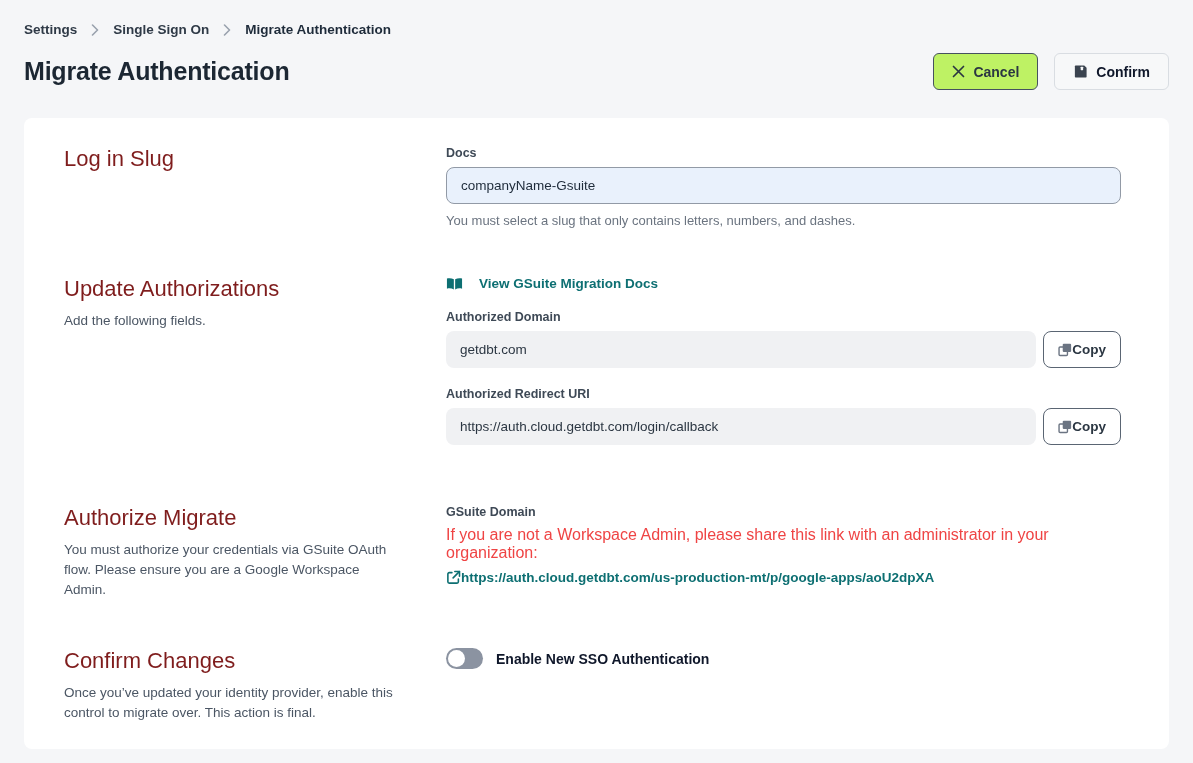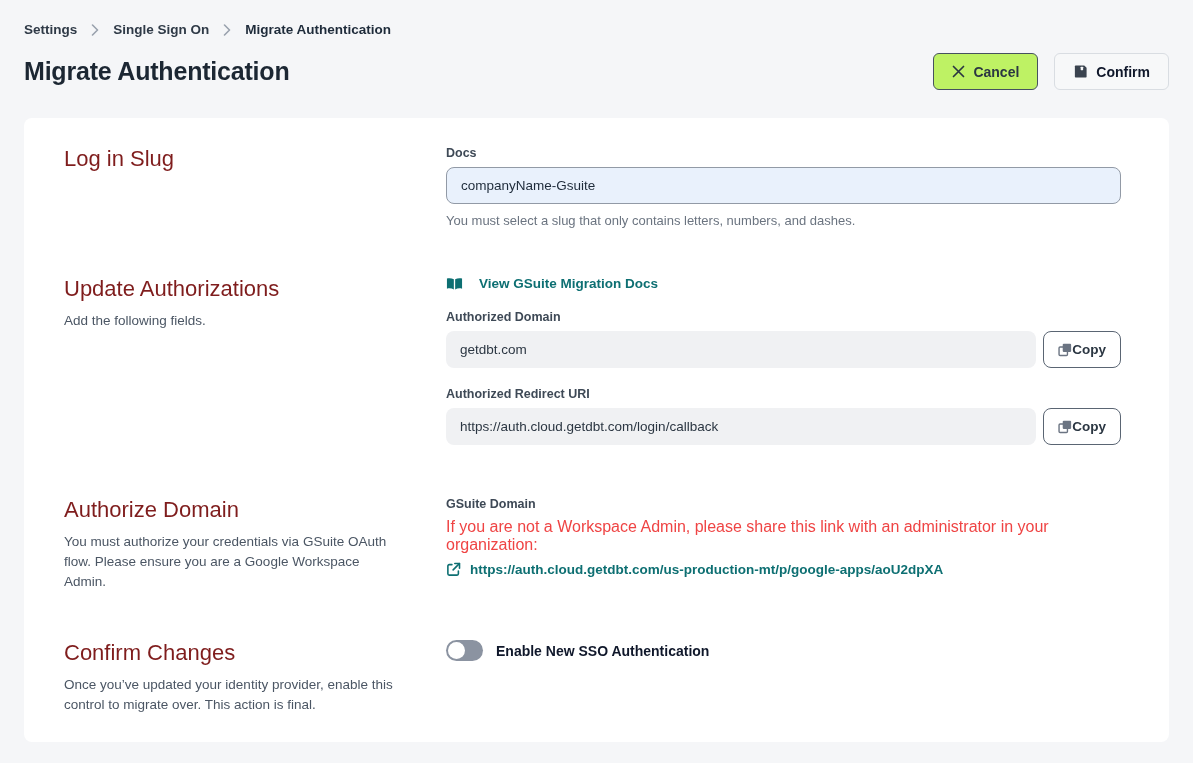--- a/index.html
+++ b/index.html
@@ -60,30 +60,30 @@
     background: #ffffff; border: 1px solid #5a6573;
     font-family: "Liberation Sans", sans-serif; font-size: 13.5px; font-weight: 600; color: #2b3642;
     cursor: pointer; flex: 0 0 auto;
   }
   .docs-link {
     display: inline-flex; align-items: center; gap: 16px;
     font-size: 13.5px; font-weight: 700; color: #0d6f72;
     text-decoration: none; margin-bottom: 19px; cursor: pointer;
   }
   .field-block { margin-bottom: 19px; }
-  .field-block:last-child { margin-bottom: 4px; }
+  .field-block:last-child { margin-bottom: 12px; }
   .btn-authorize {
     height: 37px; padding: 0 18px; border: none; border-radius: 6px;
     background: #0d6f72; color: #ffffff;
     font-family: "Liberation Sans", sans-serif; font-size: 14px; font-weight: 700;
     cursor: pointer; flex: 0 0 auto;
   }
   .gsuite-input { width: 340px; flex: 0 0 340px; }
   .admin-note { font-size: 16px; color: #ef4444; }
-  .share-link-row { display: flex; align-items: center; gap: 9px; margin-top: 8px; }
+  .share-link-row { display: flex; align-items: center; margin-top: 8px; }
   .share-link { font-size: 13.5px; font-weight: 700; color: #0d6f72; text-decoration: none; cursor: pointer; }
   
   .toggle-row { display: flex; align-items: center; gap: 13px; }
   .toggle {
     width: 37px; height: 21px; border-radius: 11px;
     background: #8b93a1; position: relative; cursor: pointer; flex: 0 0 auto;
   }
   .toggle .knob {
     position: absolute; top: 2px; left: 2px;
     width: 17px; height: 17px; border-radius: 50%; background: #ffffff;
@@ -192,21 +192,21 @@
             </span>
             <span>Copy</span>
           </button>
         </div>
       </div>
     </div>
   </div>
 
   <div class="section">
     <div class="section-left">
-      <div class="section-heading">Authorize Domain</div>
+      <div class="section-heading">Authorize Migrate</div>
       <div class="section-desc">You must authorize your credentials via GSuite OAuth flow. Please ensure you are a Google Workspace Admin.</div>
     </div>
     <div class="section-right">
       <label class="field-label">GSuite Domain</label>
       <div class="admin-note">If you are not a Workspace Admin, please share this link with an administrator in your organization:</div>
       <div class="share-link-row">
         <span class="icon">
           <svg width="15" height="15" viewBox="0 0 16 16" fill="none" stroke="#0d6f72" stroke-width="1.7" stroke-linecap="round" stroke-linejoin="round">
             <path d="M6.3 2.8H3.4A1.4 1.4 0 0 0 2 4.2v8.4A1.4 1.4 0 0 0 3.4 14h8.4a1.4 1.4 0 0 0 1.4-1.4V9.7"></path>
             <path d="M9.4 1.6h5v5"></path>

